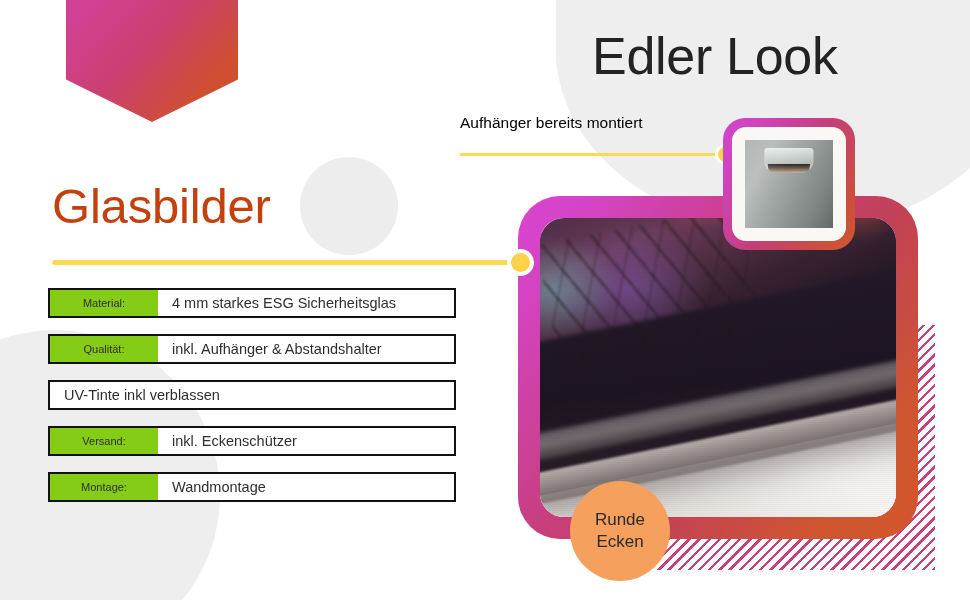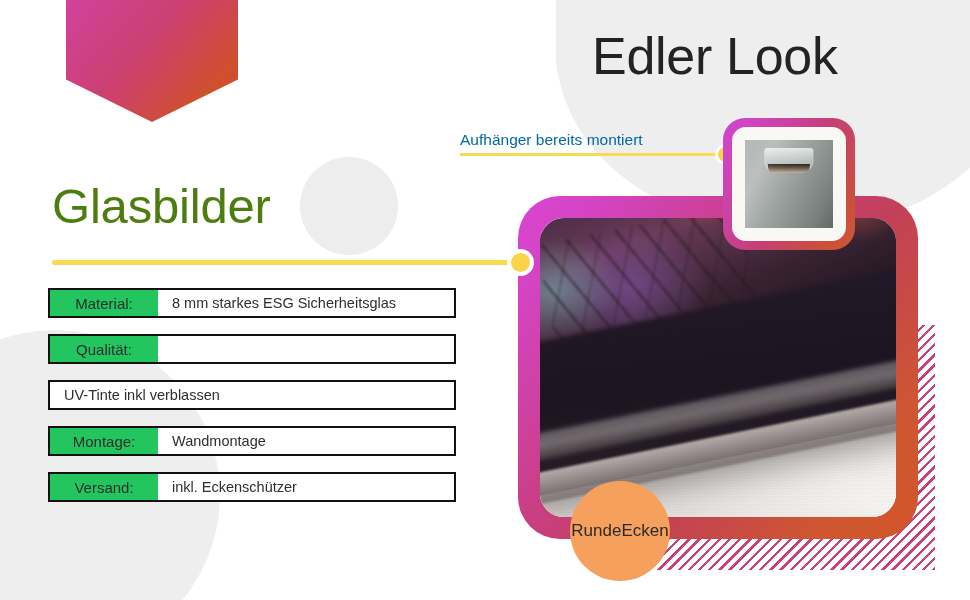--- a/index.html
+++ b/index.html
@@ -94,21 +94,21 @@
     letter-spacing: -0.3px;
     z-index: 3;
     white-space: nowrap;
   }
   .glasbilder {
     position: absolute;
     left: 52px;
     top: 178px;
     font-size: 49px;
     font-weight: 400;
-    color: #4d7c0f;
+    color: #c2410c;
     letter-spacing: -0.2px;
     z-index: 3;
     white-space: nowrap;
   }
 
   
   .yellow-rule {
     position: absolute;
     left: 52px;
     top: 260px;
@@ -126,23 +126,23 @@
     height: 19px;
     border-radius: 50%;
     background: #fbd34a;
     box-shadow: 0 0 0 4px #ffffff;
     z-index: 7;
   }
 
   .hanger-label {
     position: absolute;
     left: 460px;
-    top: 131px;
+    top: 114px;
     font-size: 15.5px;
-    color: #0369a1;
+    color: #000000;
     z-index: 4;
     white-space: nowrap;
   }
   .hanger-rule {
     position: absolute;
     left: 460px;
     top: 153px;
     width: 264px;
     height: 3px;
     background: #fada54;
@@ -172,25 +172,25 @@
     display: flex;
     align-items: stretch;
     border: 2.5px solid #111111;
     background: #ffffff;
     height: 26px;
     margin-bottom: 16px;
   }
   .spec-row:last-child { margin-bottom: 0; }
   .spec-key {
     flex: 0 0 108px;
-    background: #22c55e;
+    background: #84cc16;
     display: flex;
     align-items: center;
     justify-content: center;
-    font-size: 15px;
+    font-size: 11px;
     color: #2e2e2e;
   }
   .spec-val {
     flex: 1 1 auto;
     display: flex;
     align-items: center;
     padding-left: 14px;
     font-size: 14.5px;
     color: #2e2e2e;
     white-space: nowrap;
@@ -369,21 +369,21 @@
   
   .runde-badge {
     position: absolute;
     left: 570px;
     top: 481px;
     width: 100px;
     height: 100px;
     border-radius: 50%;
     background: #f5a05d;
     display: flex;
-    flex-direction: row;
+    flex-direction: column;
     align-items: center;
     justify-content: center;
     z-index: 10;
     line-height: 1.28;
   }
   .runde-badge span {
     font-size: 17px;
     color: #2b2b2b;
   }
 </style>
@@ -407,35 +407,36 @@
   <div class="yellow-rule"></div>
   <div class="yellow-dot-main"></div>
 
   <div class="hanger-label">Aufhänger bereits montiert</div>
   <div class="hanger-rule"></div>
   <div class="hanger-dot"></div>
 
   <div class="spec-table">
     <div class="spec-row">
       <div class="spec-key">Material:</div>
-      <div class="spec-val">8 mm starkes ESG Sicherheitsglas</div>
+      <div class="spec-val">4 mm starkes ESG Sicherheitsglas</div>
     </div>
     <div class="spec-row">
       <div class="spec-key">Qualität:</div>
+      <div class="spec-val">inkl. Aufhänger &amp; Abstandshalter</div>
     </div>
     <div class="spec-row">
       <div class="spec-val">UV-Tinte inkl verblassen</div>
+    </div>
+    <div class="spec-row">
+      <div class="spec-key">Versand:</div>
+      <div class="spec-val">inkl. Eckenschützer</div>
     </div>
     <div class="spec-row">
       <div class="spec-key">Montage:</div>
       <div class="spec-val">Wandmontage</div>
-    </div>
-    <div class="spec-row">
-      <div class="spec-key">Versand:</div>
-      <div class="spec-val">inkl. Eckenschützer</div>
     </div>
   </div>
 
   <div class="photo-frame">
     <div class="photo-inner">
       <div class="ph-surface"></div>
       <div class="ph-slab">
         <div class="ph-slab-face"></div>
       </div>
       <div class="ph-print"></div>

